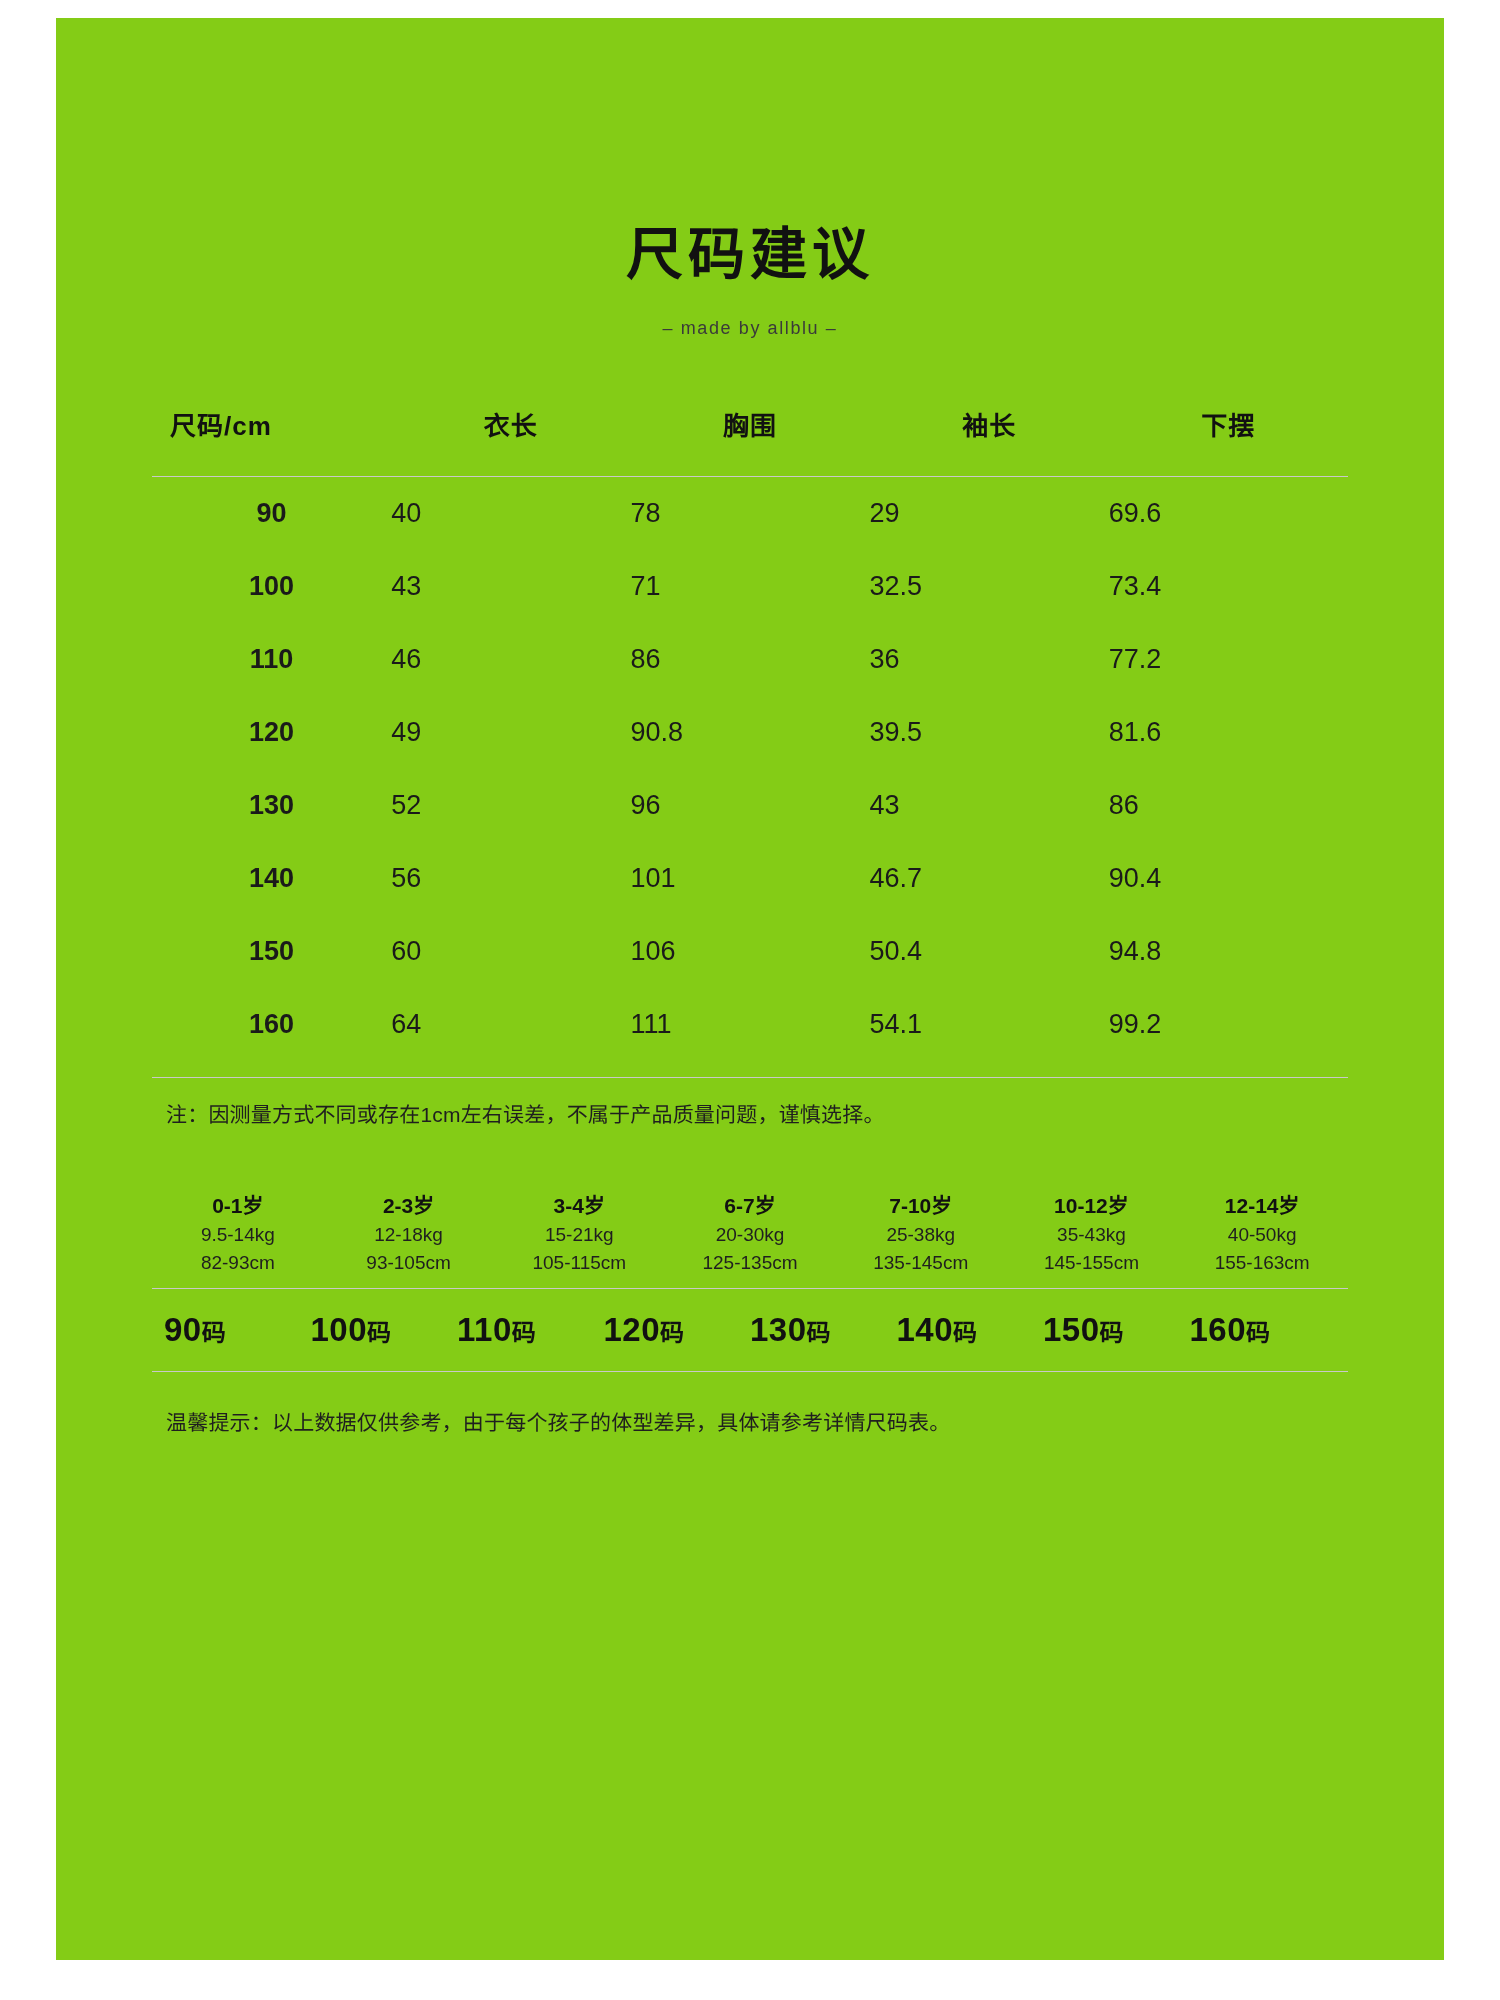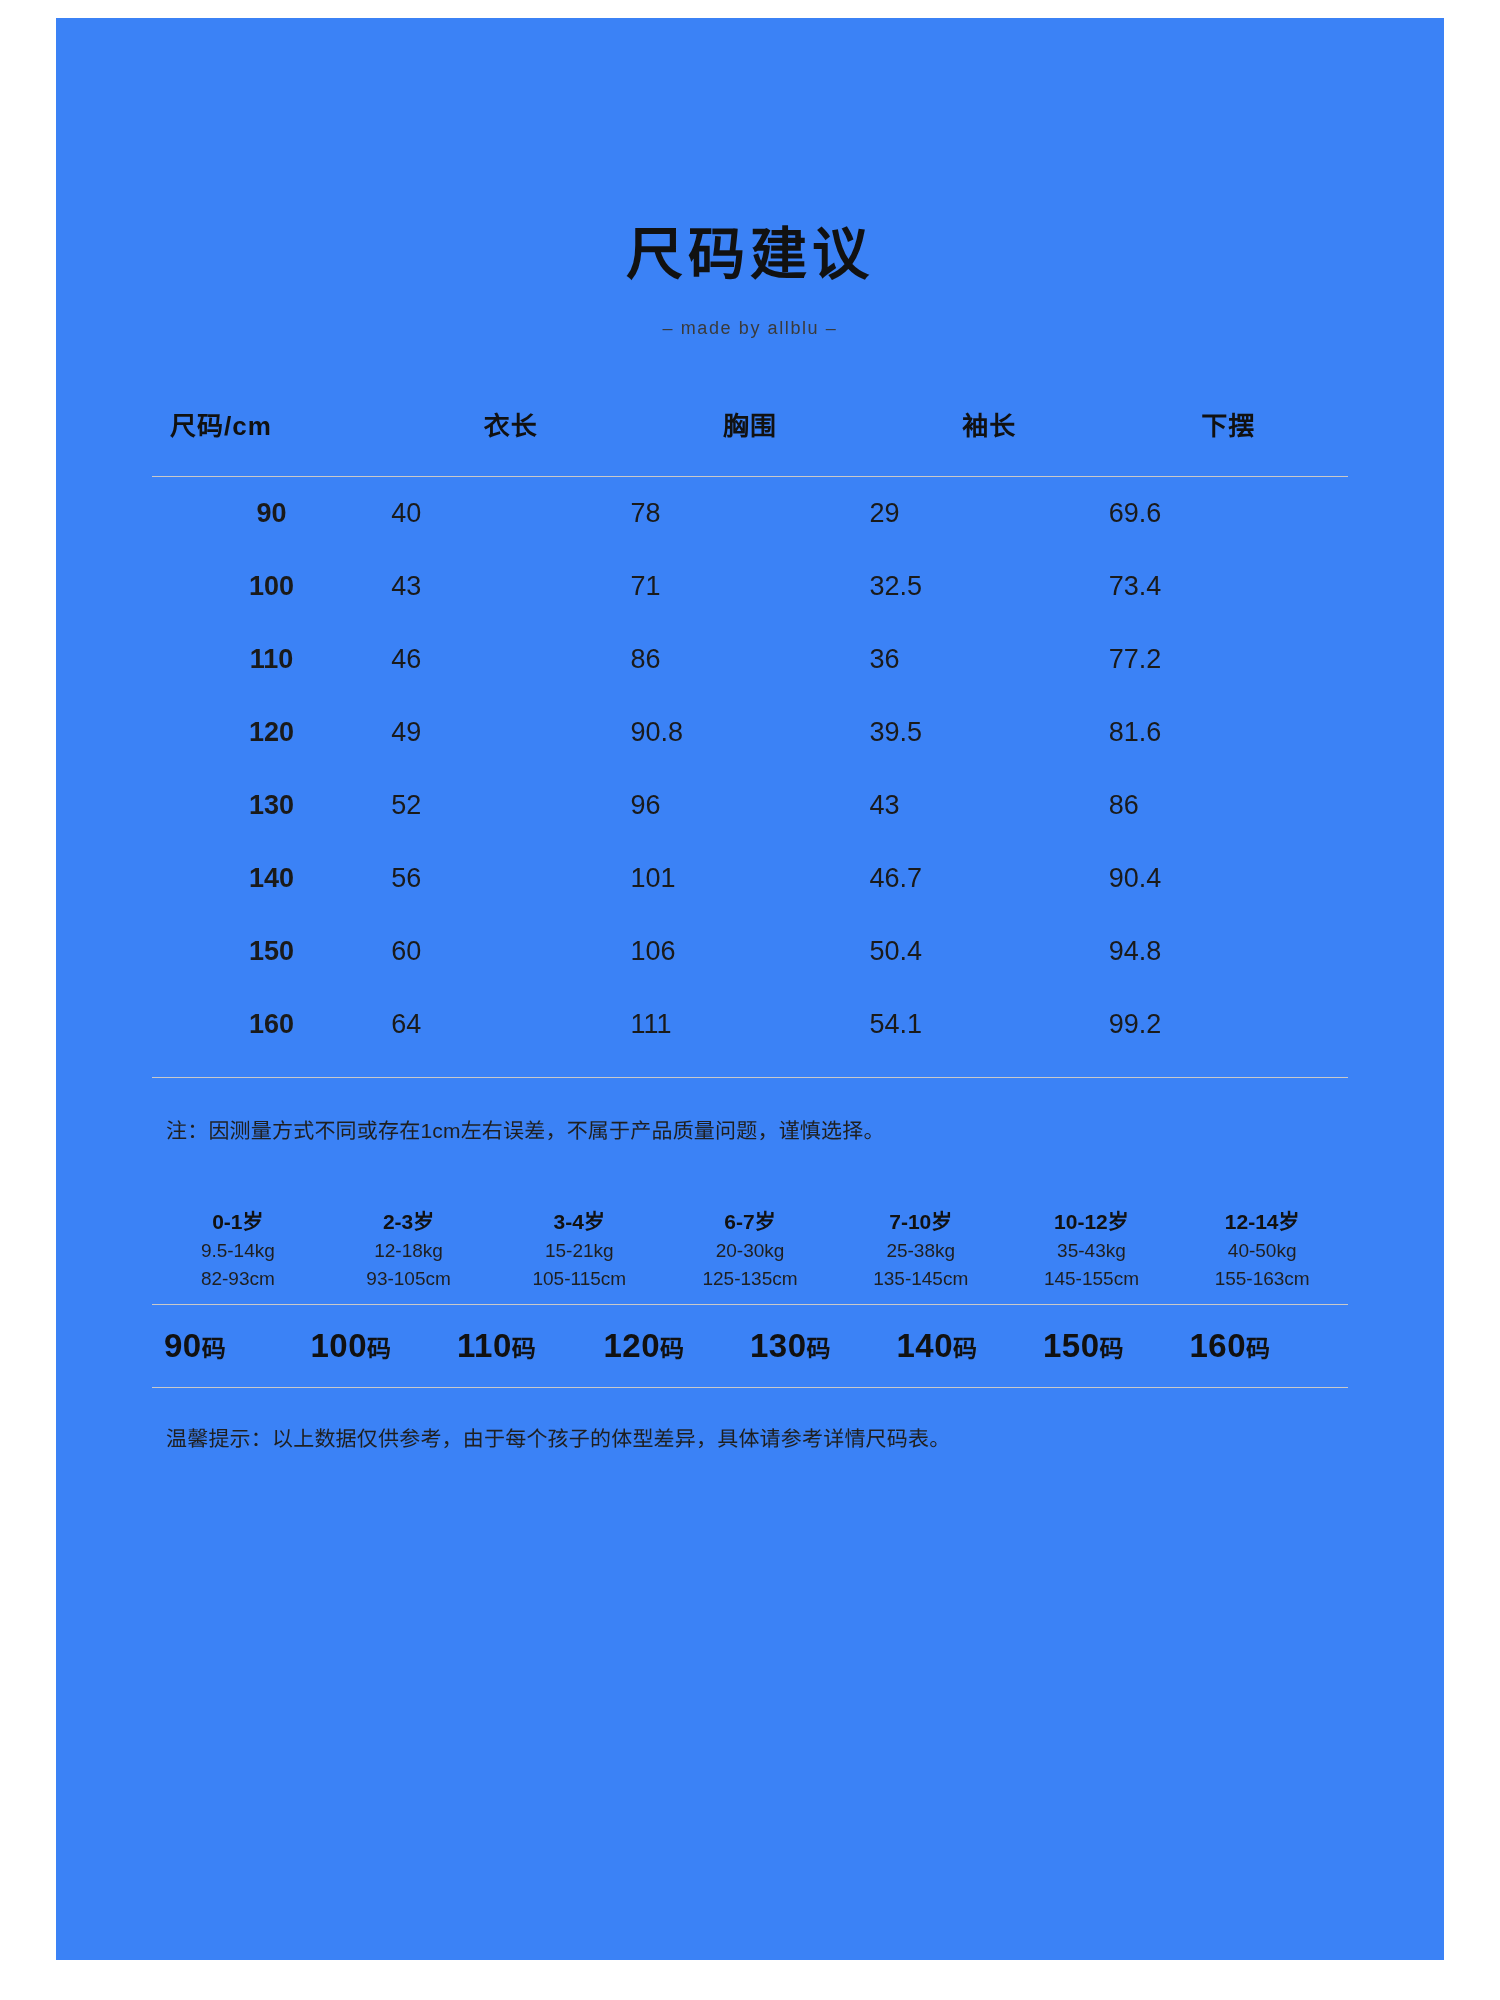--- a/index.html
+++ b/index.html
@@ -19,21 +19,21 @@
     width: 1500px;
     height: 2000px;
     box-sizing: border-box;
     padding: 18px 56px 40px 56px;
   }
   .card {
     position: relative;
     width: 100%;
     height: 100%;
     box-sizing: border-box;
-    background: #3b82f6;
+    background: #84cc16;
     padding: 0 96px;
   }
   
   .header {
     padding-top: 205px;
     text-align: center;
   }
   .title {
     font-size: 57px;
     font-weight: 700;
@@ -84,21 +84,21 @@
     text-align: center;
     padding-left: 0;
   }
   .table-bottom-rule {
     margin-top: 16px;
     border-top: 1.6px solid #c9c9c9;
     width: 100%;
   }
   
   .note {
-    margin-top: 36px;
+    margin-top: 20px;
     font-size: 21px;
     color: #1f1f1f;
     padding-left: 14px;
     letter-spacing: 0.2px;
   }
   
   .age-block {
     margin-top: 62px;
   }
   .age-row {

